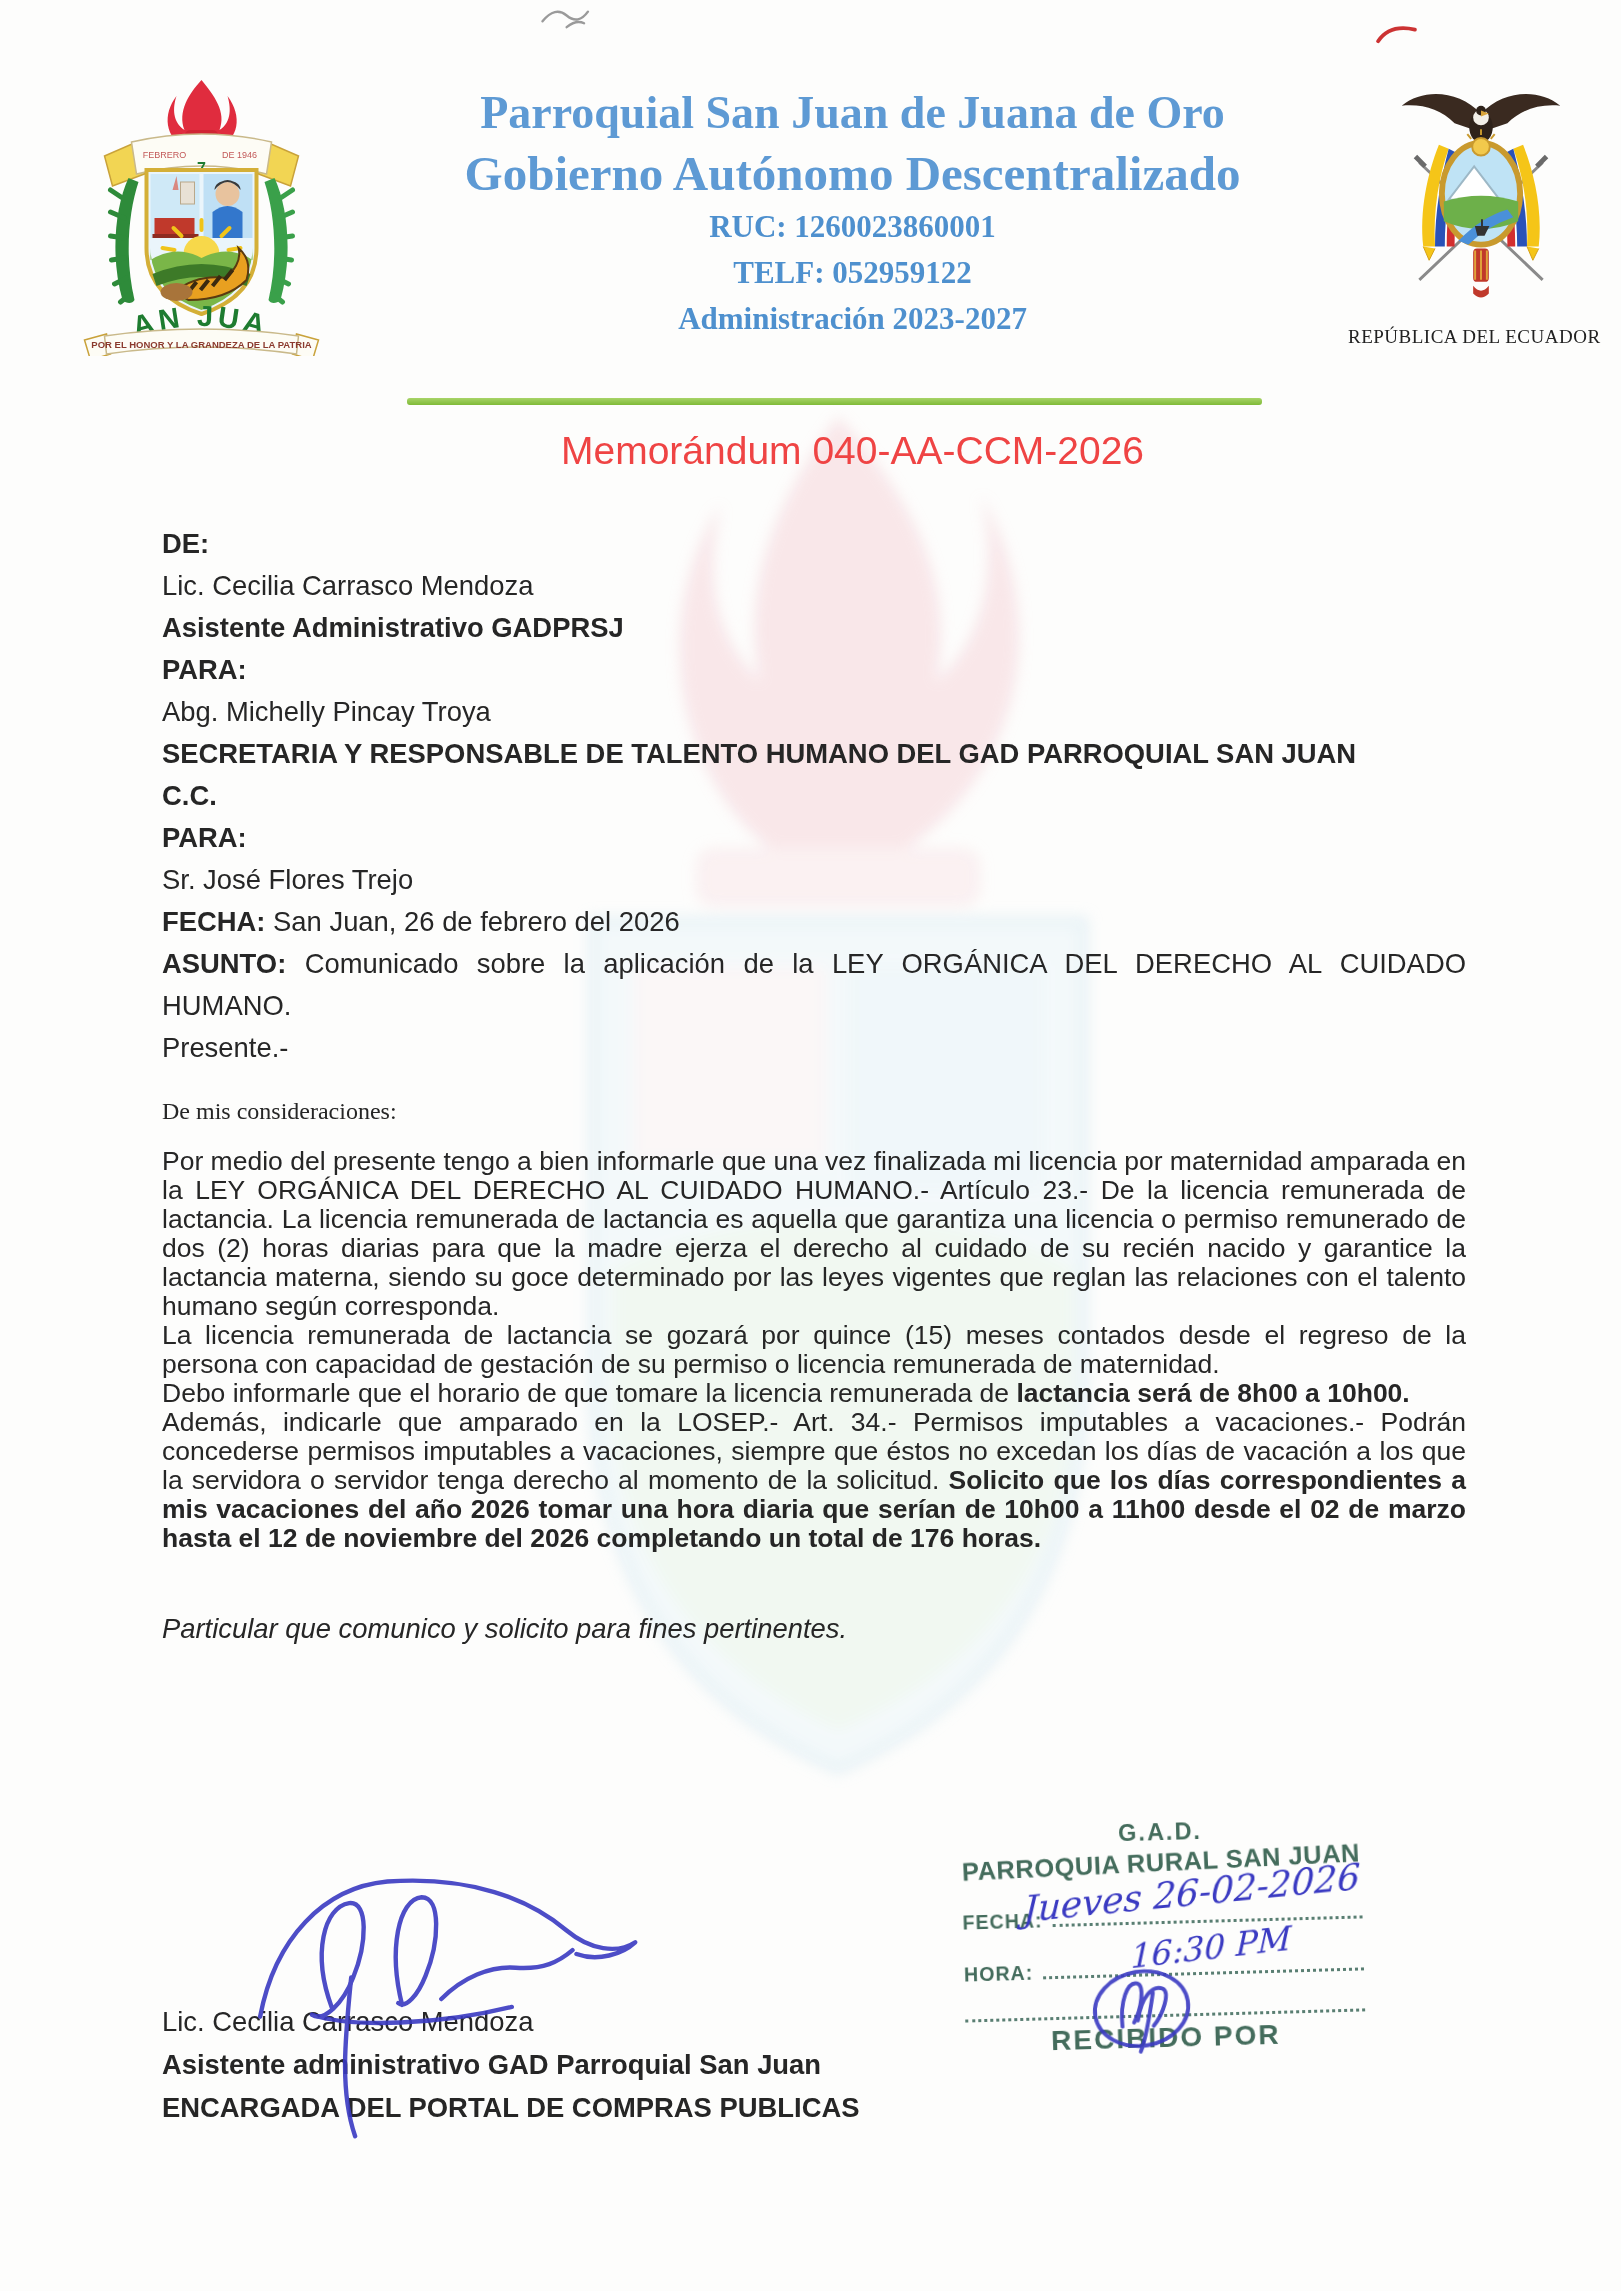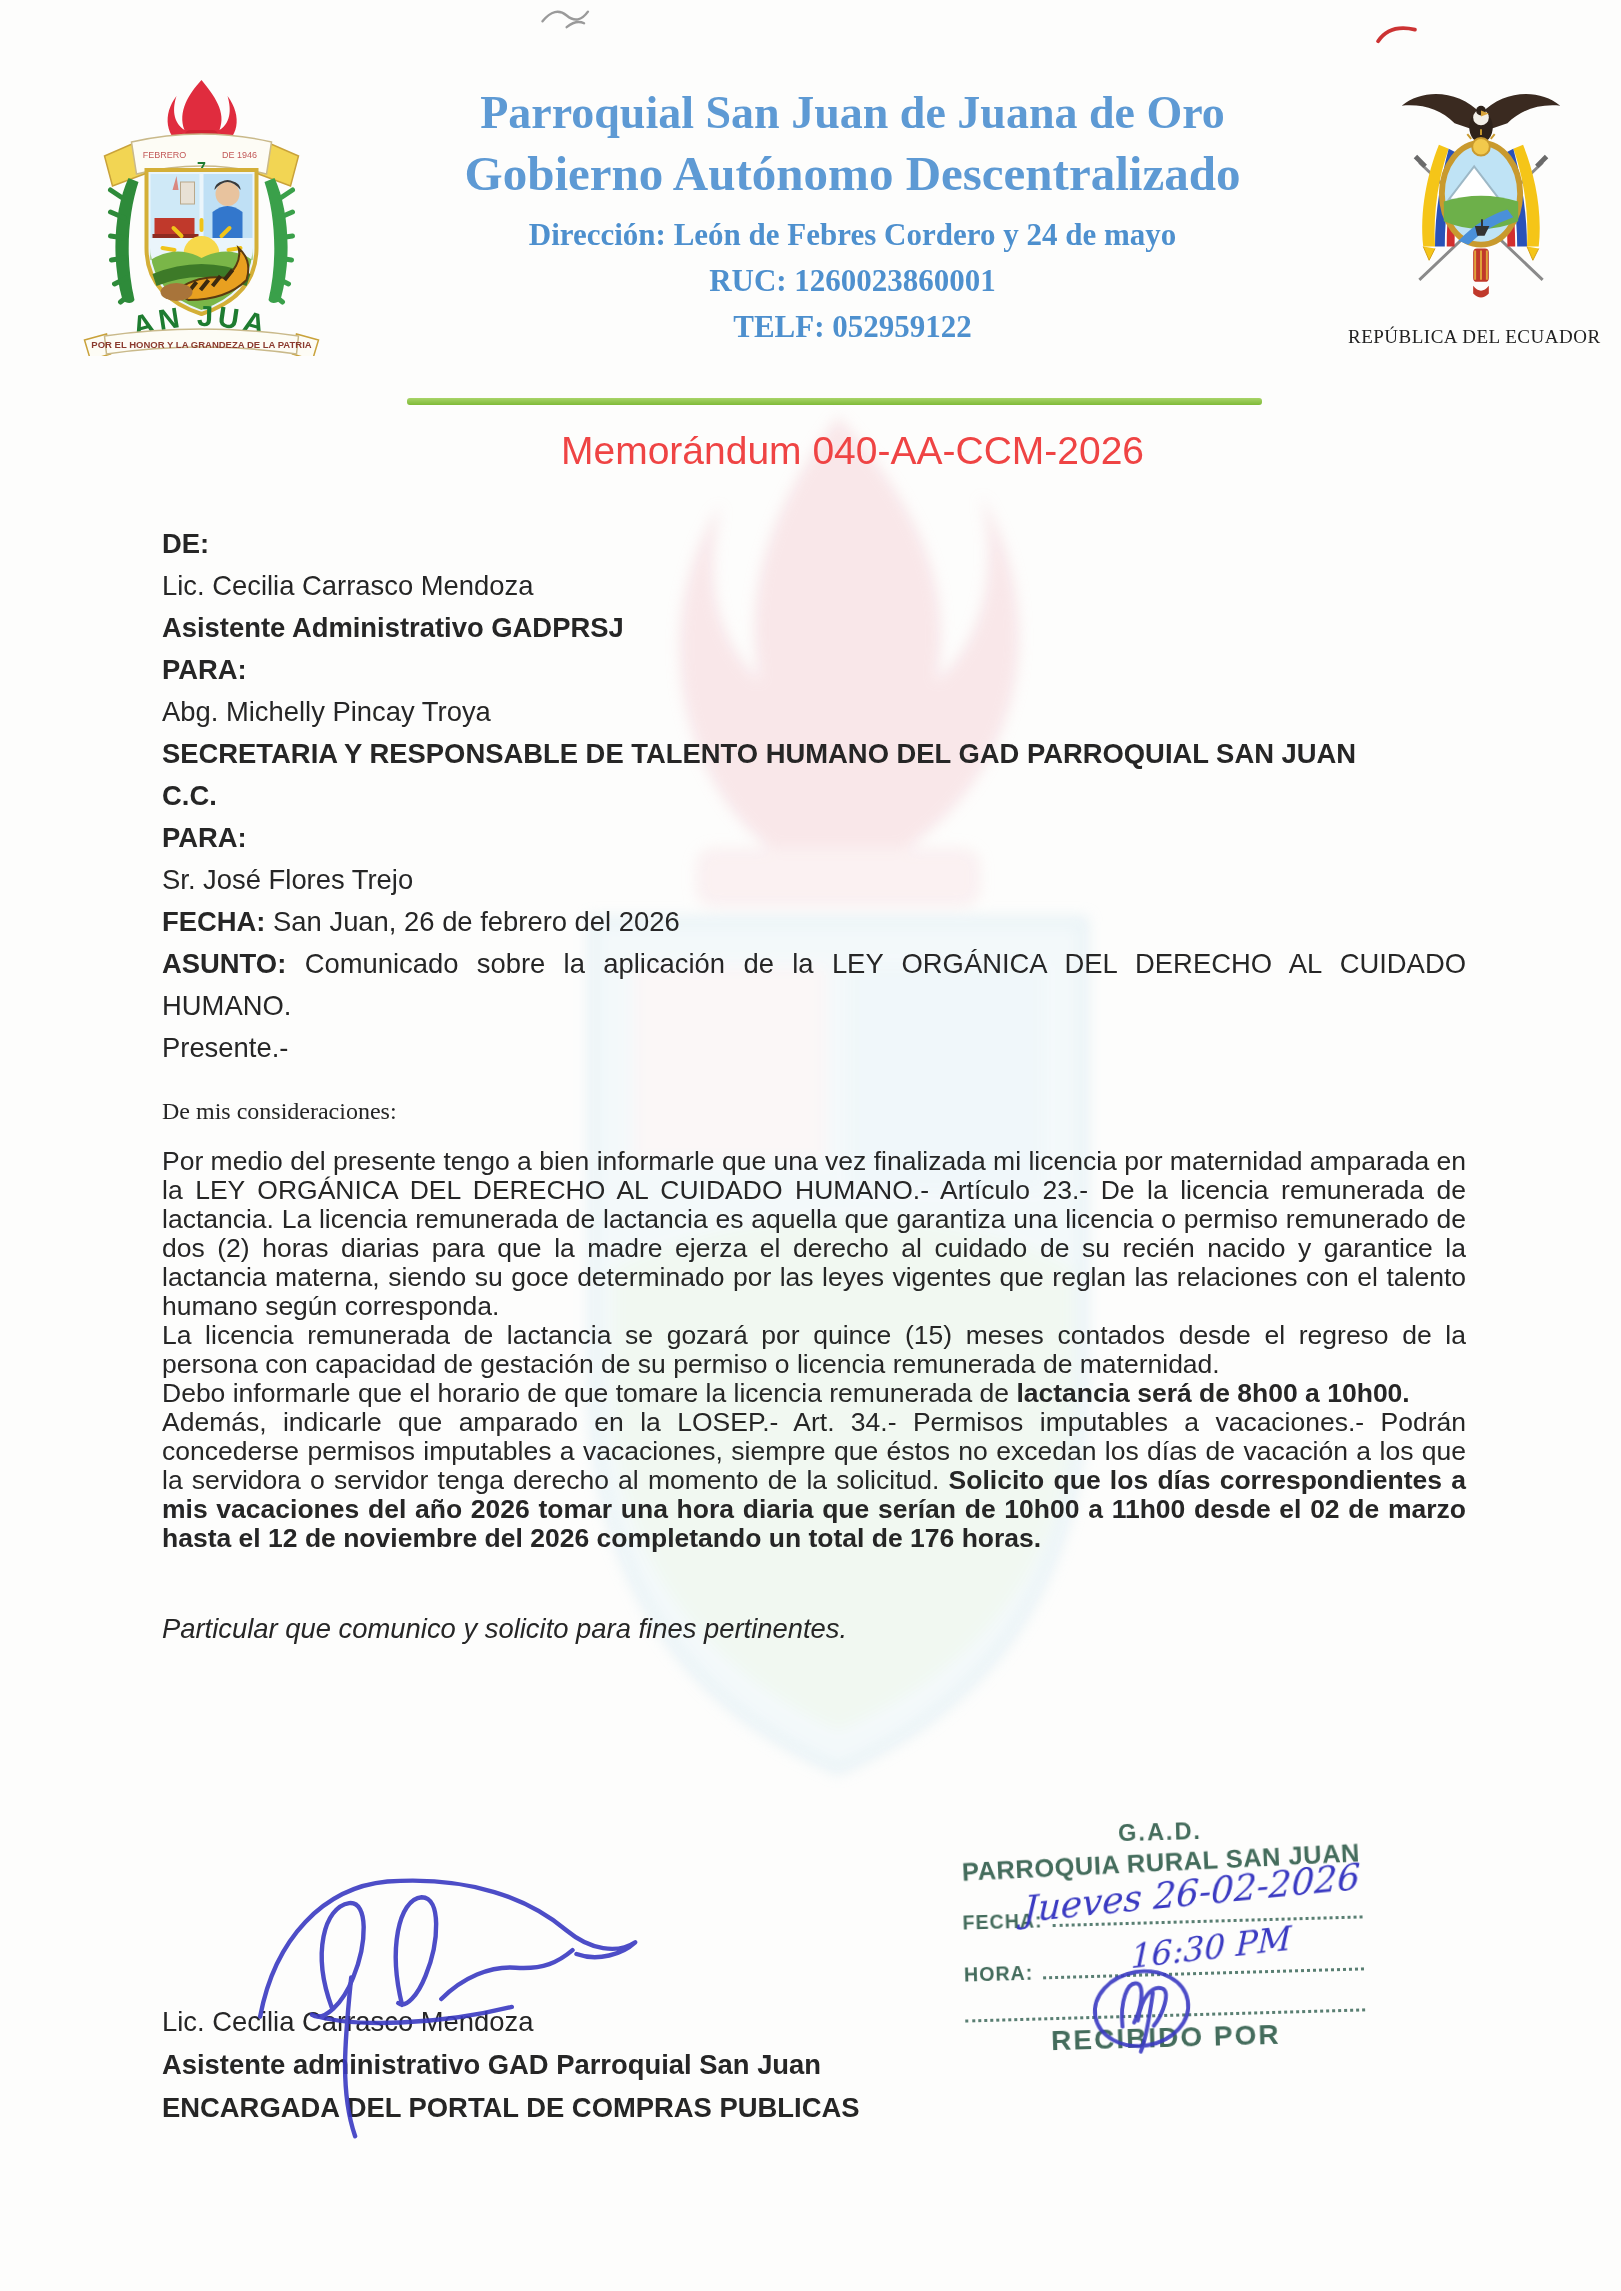--- a/index.html
+++ b/index.html
@@ -158,23 +158,23 @@
 
   <rect x="85" y="168" width="16" height="34" rx="4" fill="#c0392b"></rect>
   <path d="M87,170 v30 M93,170 v30 M99,170 v30" stroke="#e0a33a" stroke-width="2"></path>
   <path d="M85,206 q8,10 16,0 l0,8 q-8,8 -16,0 z" fill="#c0392b"></path>
 </svg>
 <div class="abs layer seal-caption">REPÚBLICA DEL ECUADOR</div>
 
 <div class="abs layer hdr-text">
   <div class="hdr-title hdr-title2">Parroquial San Juan de Juana de Oro</div>
   <div class="hdr-title">Gobierno Autónomo Descentralizado</div>
-  <div class="hdr-sub">Dirección: León de Febres Cordero y 24 de mayo</div>
   <div class="hdr-sub" style="margin-top:0;">RUC: 1260023860001</div>
   <div class="hdr-sub" style="margin-top:0;">TELF: 052959122</div>
+  <div class="hdr-sub" style="margin-top:0;">Administración 2023-2027</div>
 </div>
 <div class="abs layer green-rule"></div>
 
 <div class="abs layer memo-line">Memorándum 040-AA-CCM-2026</div>
 
 <div class="abs layer recip">
   <div><b>DE:</b></div>
   <div>Lic. Cecilia Carrasco Mendoza</div>
   <div><b>Asistente Administrativo GADPRSJ</b></div>
   <div><b>PARA:</b></div>

